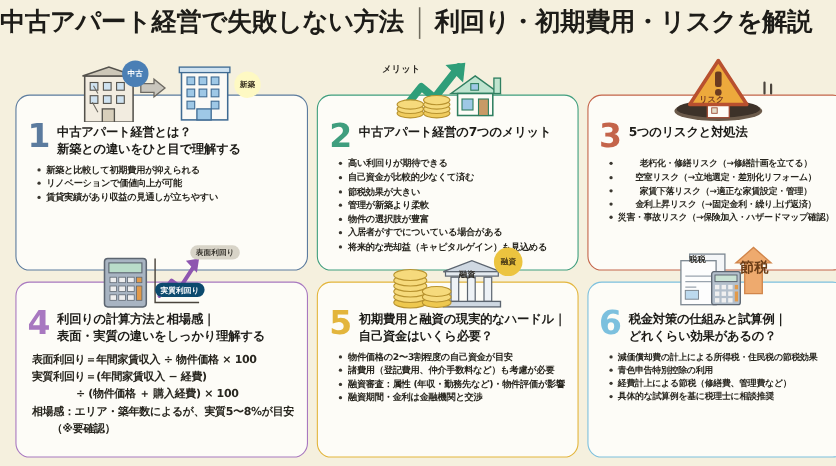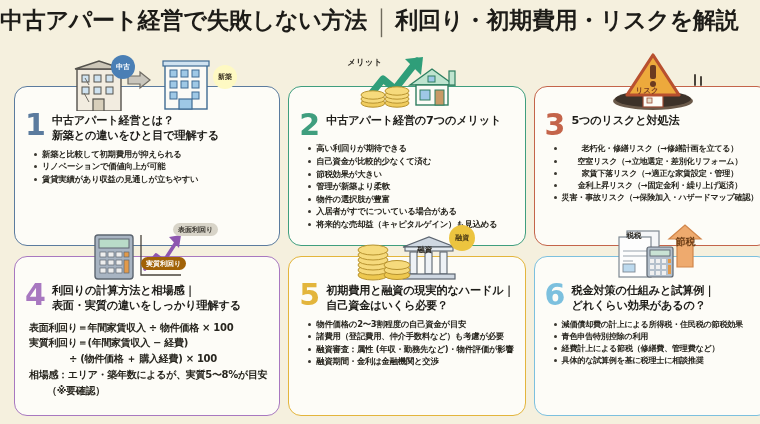--- a/index.html
+++ b/index.html
@@ -350,21 +350,21 @@
               <rect x="13" y="33" width="6" height="5" fill="#eeeeee" stroke="#5c6570" stroke-width="0.7"></rect>
               <rect x="21" y="33" width="6" height="5" fill="#eeeeee" stroke="#5c6570" stroke-width="0.7"></rect>
             </g>
 
             <path d="M126 12 V52 H166" stroke="#4a443c" stroke-width="1.3" fill="none"></path>
 
             <path d="M130 46 L141 32 L149 38 L162 18" stroke="#8e56b0" stroke-width="3.6" fill="none" stroke-linecap="round" stroke-linejoin="round"></path>
             <path d="M154 14 L166 12 L164 25 Z" fill="#8e56b0"></path>
           </svg>
           <div class="badge badge-pill" style="left:118px; top:0px; background:#d8d4c8; color:#3a3730;margin-left:40px;">表面利回り</div>
-          <div class="badge badge-pill" style="left:126px; top:34px; background:#a16207;">実質利回り</div>
+          <div class="badge badge-pill" style="left:126px; top:34px; background:#0c4a6e;">実質利回り</div>
         </div>
       </div>
 
       <div class="head">
         <div class="num">4</div>
         <div class="head-title">
           <div>利回りの計算方法と相場感｜</div>
           <div>表面・実質の違いをしっかり理解する</div>
         </div>
       </div>
@@ -447,21 +447,21 @@
               <rect x="15" y="18" width="4" height="4" fill="#f0f0f0"></rect>
               <rect x="21" y="18" width="3" height="9" fill="#e29a4a"></rect>
               <rect x="3" y="24" width="4" height="4" fill="#f0f0f0"></rect>
               <rect x="9" y="24" width="4" height="4" fill="#f0f0f0"></rect>
               <rect x="15" y="24" width="4" height="4" fill="#f0f0f0"></rect>
             </g>
 
             <path d="M142 44 V16 H134 L150 2 L166 16 H158 V44 Z" fill="#eeaa6e" stroke="#d1854a" stroke-width="1.2"></path>
           </svg>
           <div class="badge lbl-dark" style="left:92px; top:8px; font-size:7.5px;">税税</div>
-          <div class="badge" style="left:144px; top:14px; font-size:10px; color:#6b3d16; width:14px; line-height:1.05; flex-direction:column;">節税</div>
+          <div class="badge" style="left:144px; top:14px; font-size:13px; color:#6b3d16; width:14px; line-height:1.05; flex-direction:column;">節税</div>
         </div>
       </div>
 
       <div class="head">
         <div class="num">6</div>
         <div class="head-title">
           <div>税金対策の仕組みと試算例｜</div>
           <div>どれくらい効果があるの？</div>
         </div>
       </div>

